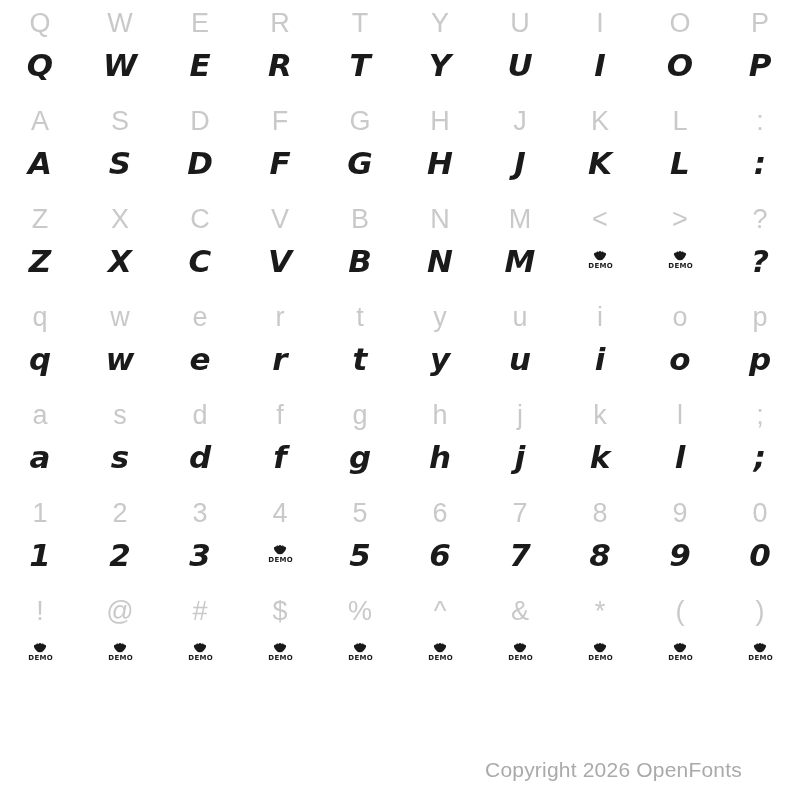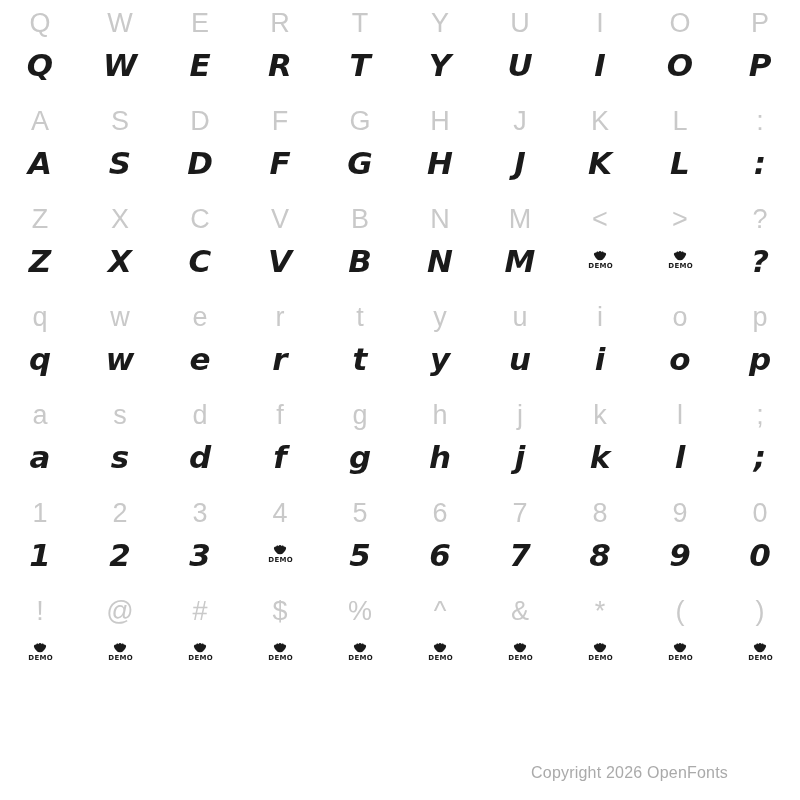--- a/index.html
+++ b/index.html
@@ -107,23 +107,23 @@
     font-size: 7px;
     line-height: 9px;
     font-weight: bold;
     font-style: normal;
     letter-spacing: 0.3px;
     color: #1a1a1a;
     font-family: "DejaVu Sans", sans-serif;
   }
   #copyright {
     position: absolute;
-    right: 72px;
+    right: 58px;
     bottom: 18px;
-    font-size: 16px;
+    font-size: 21px;
     color: #aaaaaa;
     font-family: "Liberation Sans", sans-serif;
     letter-spacing: 0.2px;
     white-space: nowrap;
     margin-top: 32px;
   }
 </style>
 </head>
 <body>
 

